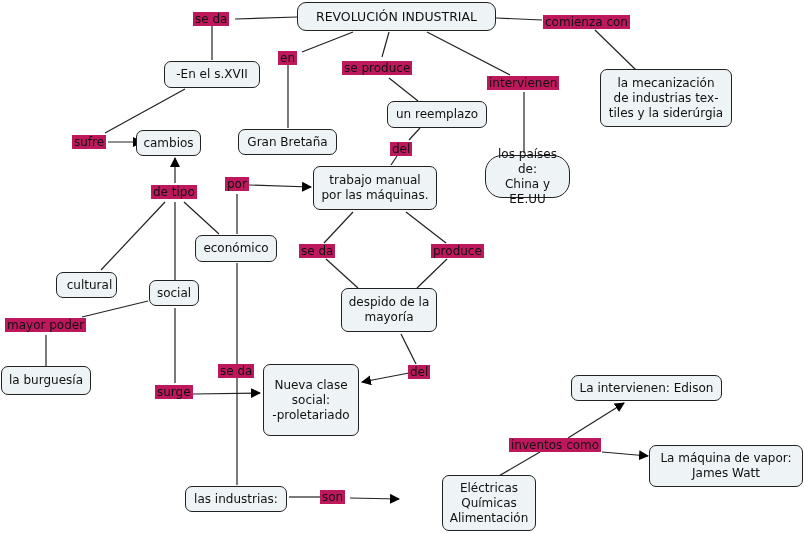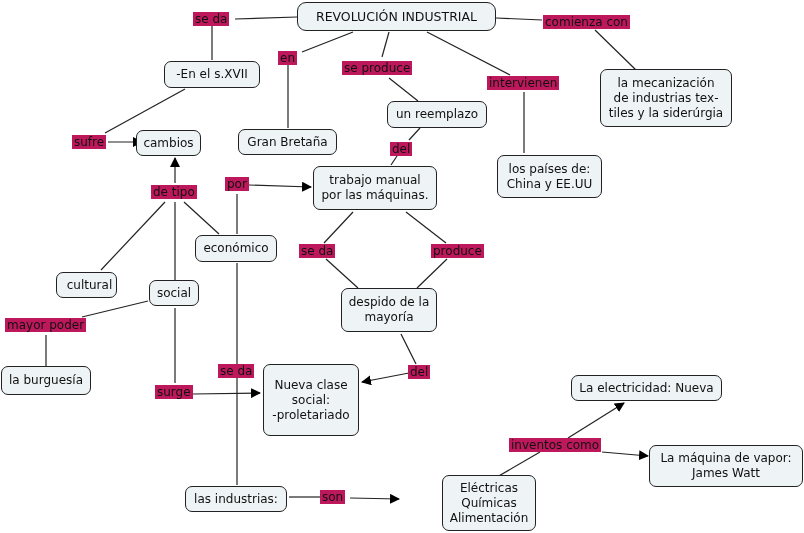--- a/index.html
+++ b/index.html
@@ -73,39 +73,39 @@
     </g>
   </svg>
 
   <div class="node title" style="left:297px;top:2px;width:199px;height:29px;">REVOLUCIÓN INDUSTRIAL</div>
   <div class="node" style="left:164px;top:61px;width:96px;height:27px;">-En el s.XVII</div>
   <div class="node" style="left:136px;top:130px;width:65px;height:26px;">cambios</div>
   <div class="node" style="left:238px;top:129px;width:99px;height:26px;">Gran Bretaña</div>
   <div class="node" style="left:387px;top:101px;width:100px;height:27px;">un reemplazo</div>
   <div class="node" style="left:313px;top:166px;width:124px;height:44px;">trabajo manual
 por las máquinas.</div>
-  <div class="node" style="left:497px;top:155px;width:105px;height:43px;">los países de:
+  <div class="node" style="left:485px;top:155px;width:85px;height:43px;border-radius:17px;">los países de:
 China y EE.UU</div>
   <div class="node" style="left:600px;top:69px;width:132px;height:58px;">la mecanización
 de industrias tex-
 tiles y la siderúrgia</div>
   <div class="node" style="left:195px;top:235px;width:82px;height:27px;">económico</div>
   <div class="node" style="left:56px;top:272px;width:61px;height:26px;padding-left:12px;">cultural</div>
   <div class="node" style="left:149px;top:280px;width:50px;height:26px;">social</div>
   <div class="node" style="left:1px;top:366px;width:90px;height:29px;">la burguesía</div>
   <div class="node" style="left:341px;top:288px;width:96px;height:44px;">despido de la
 mayoría</div>
   <div class="node" style="left:263px;top:364px;width:96px;height:72px;">Nueva clase
 social:
 -proletariado</div>
   <div class="node" style="left:185px;top:486px;width:102px;height:26px;">las industrias:</div>
   <div class="node" style="left:401px;top:475px;width:94px;height:56px;margin-left:41px;">Eléctricas
 Químicas
 Alimentación</div>
-  <div class="node" style="left:571px;top:375px;width:151px;height:26px;">La electricidad: Nueva</div>
+  <div class="node" style="left:571px;top:375px;width:151px;height:26px;">La intervienen: Edison</div>
   <div class="node" style="left:649px;top:445px;width:154px;height:42px;text-align:center;">La máquina de vapor:
 James Watt</div>
 
   <div class="lbl" style="left:193px;top:12px;">se da</div>
   <div class="lbl" style="left:278px;top:51px;">en</div>
   <div class="lbl" style="left:342px;top:61px;">se produce</div>
   <div class="lbl" style="left:487px;top:76px;">intervienen</div>
   <div class="lbl" style="left:543px;top:15px;">comienza con</div>
   <div class="lbl" style="left:72px;top:135px;">sufre</div>
   <div class="lbl" style="left:390px;top:142px;">del</div>

